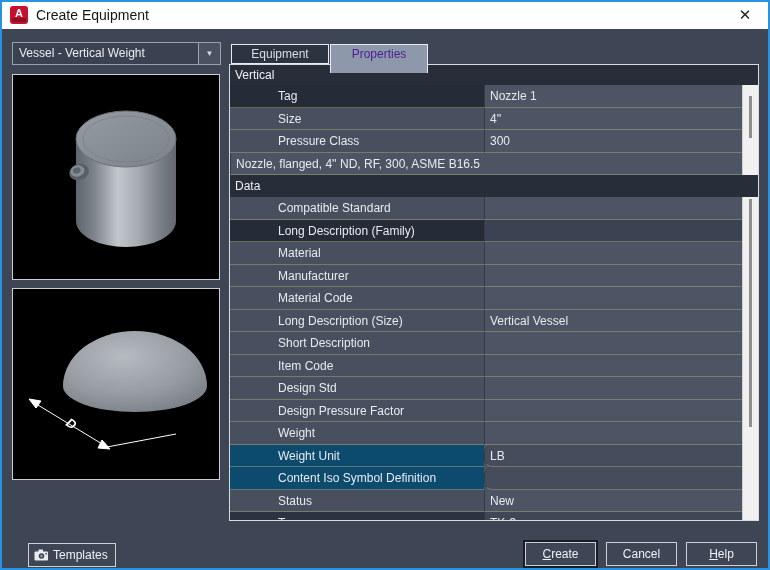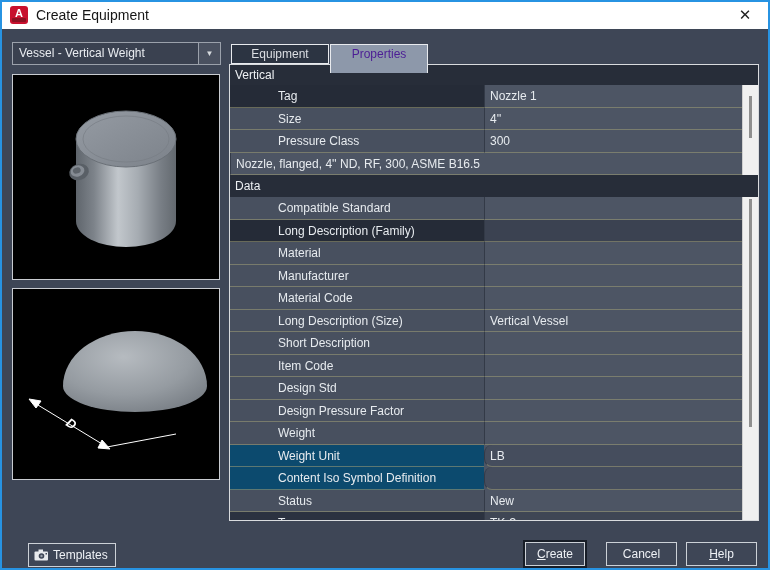--- a/index.html
+++ b/index.html
@@ -55,21 +55,21 @@
     border-left:1px solid #cfcfcf;z-index:2;cursor:pointer;}
   .thumb{position:absolute;left:6px;width:3px;background:#8f8f8f;}
   .sec-nozzles .thumb{top:11px;height:42px;}
   .sec-data .thumb{top:2px;height:228px;}
   
   .btn{position:absolute;box-sizing:border-box;background:#3e4656;border:1px solid #ccd1d7;
     color:#eef1f5;font-size:12px;font-family:inherit;cursor:pointer;padding:0;}
   .btn u{text-decoration:underline;}
   .templates{left:14px;top:541px;width:88px;height:24px;text-align:left;padding-left:5px;margin-left:12px;}
   .templates svg{vertical-align:-2px;margin-right:4px;}
-  .create{left:523px;top:540px;width:60px;height:24px;box-shadow:0 0 0 2px #171d27;}
+  .create{left:523px;top:540px;width:71px;height:24px;box-shadow:0 0 0 2px #171d27;}
   .cancel{left:604px;top:540px;width:71px;height:24px;}
   .help{left:684px;top:540px;width:71px;height:24px;}
 </style>
 </head>
 <body>
 
 <div class="window">
 
   <div class="titlebar">
     <div class="app-icon">A</div>

